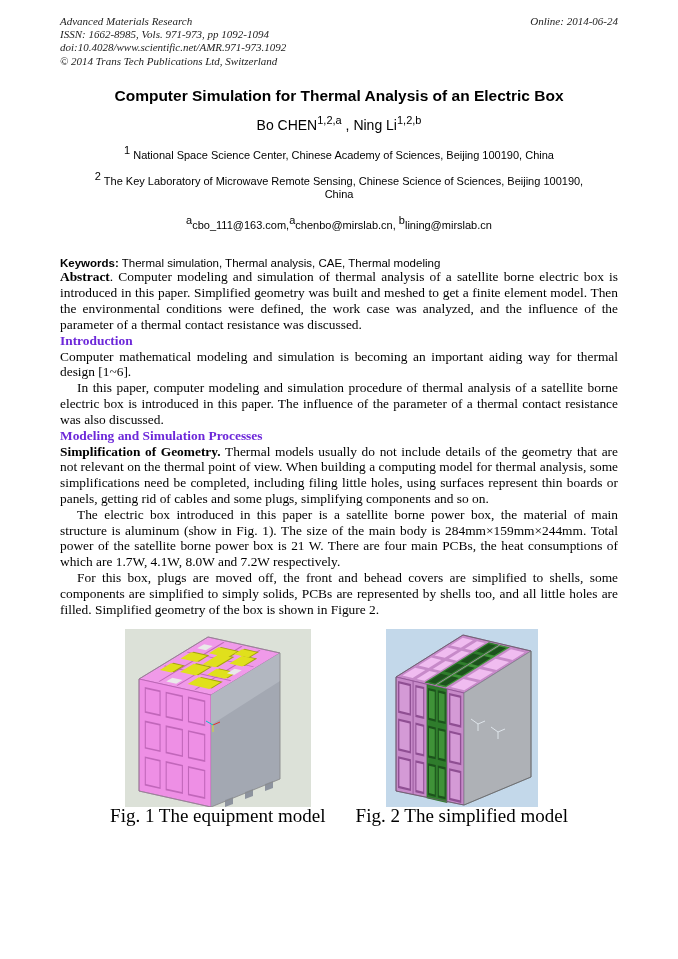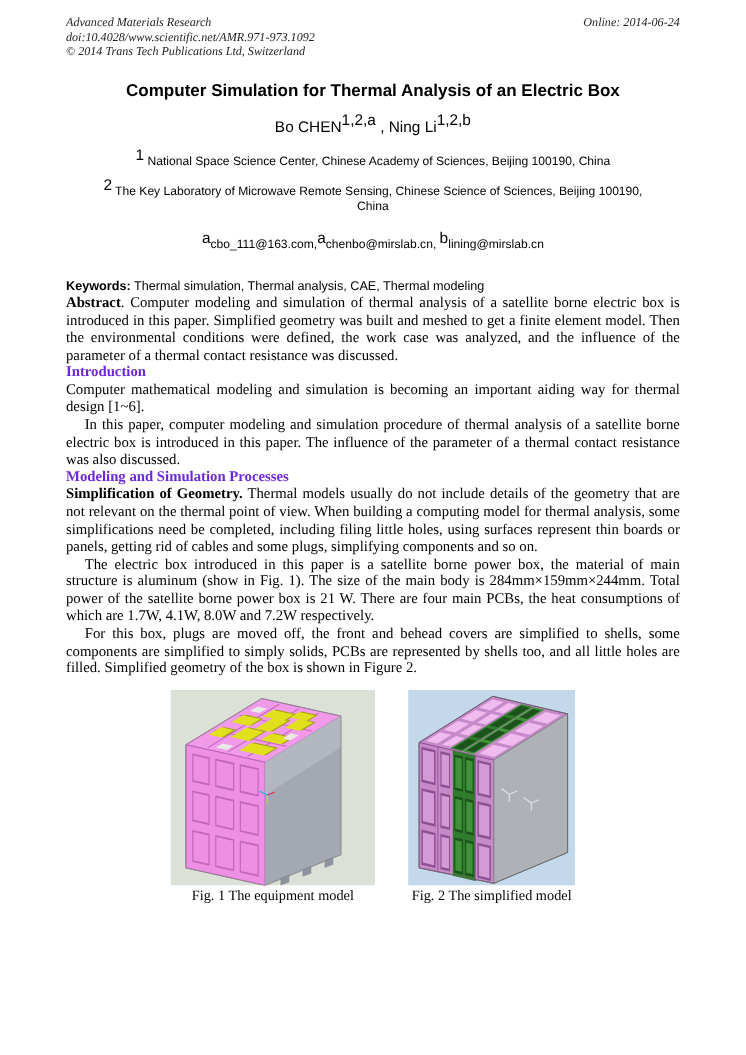--- a/index.html
+++ b/index.html
@@ -12,21 +12,21 @@
   .jheader { display:flex; justify-content:space-between; align-items:flex-start;
     font-style:italic; font-size:11px; line-height:13.2px; color:#222;
     font-family:"Liberation Serif", serif; }
   .jheader .left div { white-space:nowrap; }
 
   
   .title { margin:19px 0 0 0; text-align:center; font-family:"Liberation Sans", sans-serif;
     font-size:15.5px; font-weight:bold; color:#000; }
   .authors { margin-top:9px; text-align:center; font-family:"Liberation Sans", sans-serif;
     font-size:14px; color:#000; }
-  .authors sup, .affil sup, .emails sup { font-size:14px; }
+  .authors sup, .affil sup, .emails sup { font-size:11px; }
   .affil { text-align:center; font-family:"Liberation Sans", sans-serif; font-size:11px;
     line-height:13px; color:#000; }
   .affil1 { margin-top:12px; }
   .affil2 { margin-top:8px; width:512px; margin-left:auto; margin-right:auto; }
   .emails { margin-top:13px; text-align:center; font-family:"Liberation Sans", sans-serif;
     font-size:11px; color:#000; }
   .keywords { margin-top:27px; font-family:"Liberation Sans", sans-serif; font-size:11.5px; color:#000; }
   .keywords .kw-label { font-weight:bold;text-align:right; }
 
   
@@ -36,31 +36,32 @@
   .abstract { margin-top:17px; }
   h2.sect { margin:0; font-size:13.4px; font-weight:bold; color:#6d28d9; }
   .h-intro { margin-top:31px; }
   .p-after-h { margin-top:5px; }
   .h-modeling { margin-top:27px; }
 
   
   .figures-row { margin-top:12px; display:flex; justify-content:center; gap:30px; }
   figure { margin:0; display:flex; flex-direction:column; align-items:center; }
   figure svg { display:block; }
-  figcaption { margin-top:1px; font-size:13px; line-height:15px; color:#000;
+  figcaption { margin-top:1px; font-size:19px; line-height:15px; color:#000;
     font-family:"Liberation Serif", serif; text-align:center; white-space:nowrap; }
 </style>
 </head>
 <body>
 
 <div class="page">
 
   <div class="jheader">
     <div class="left">
       <div>Advanced Materials Research</div>
+      <div>ISSN: 1662-8985, Vols. 971-973, pp 1092-1094</div>
       <div>doi:10.4028/www.scientific.net/AMR.971-973.1092</div>
       <div>© 2014 Trans Tech Publications Ltd, Switzerland</div>
     </div>
     <div class="right">Online: 2014-06-24</div>
   </div>
 
   <h1 class="title">Computer Simulation for Thermal Analysis of an Electric Box</h1>
 
   <div class="authors"><span>Bo CHEN</span><sup>1,2,a</sup><span> , </span><span>Ning Li</span><sup>1,2,b</sup></div>
 

